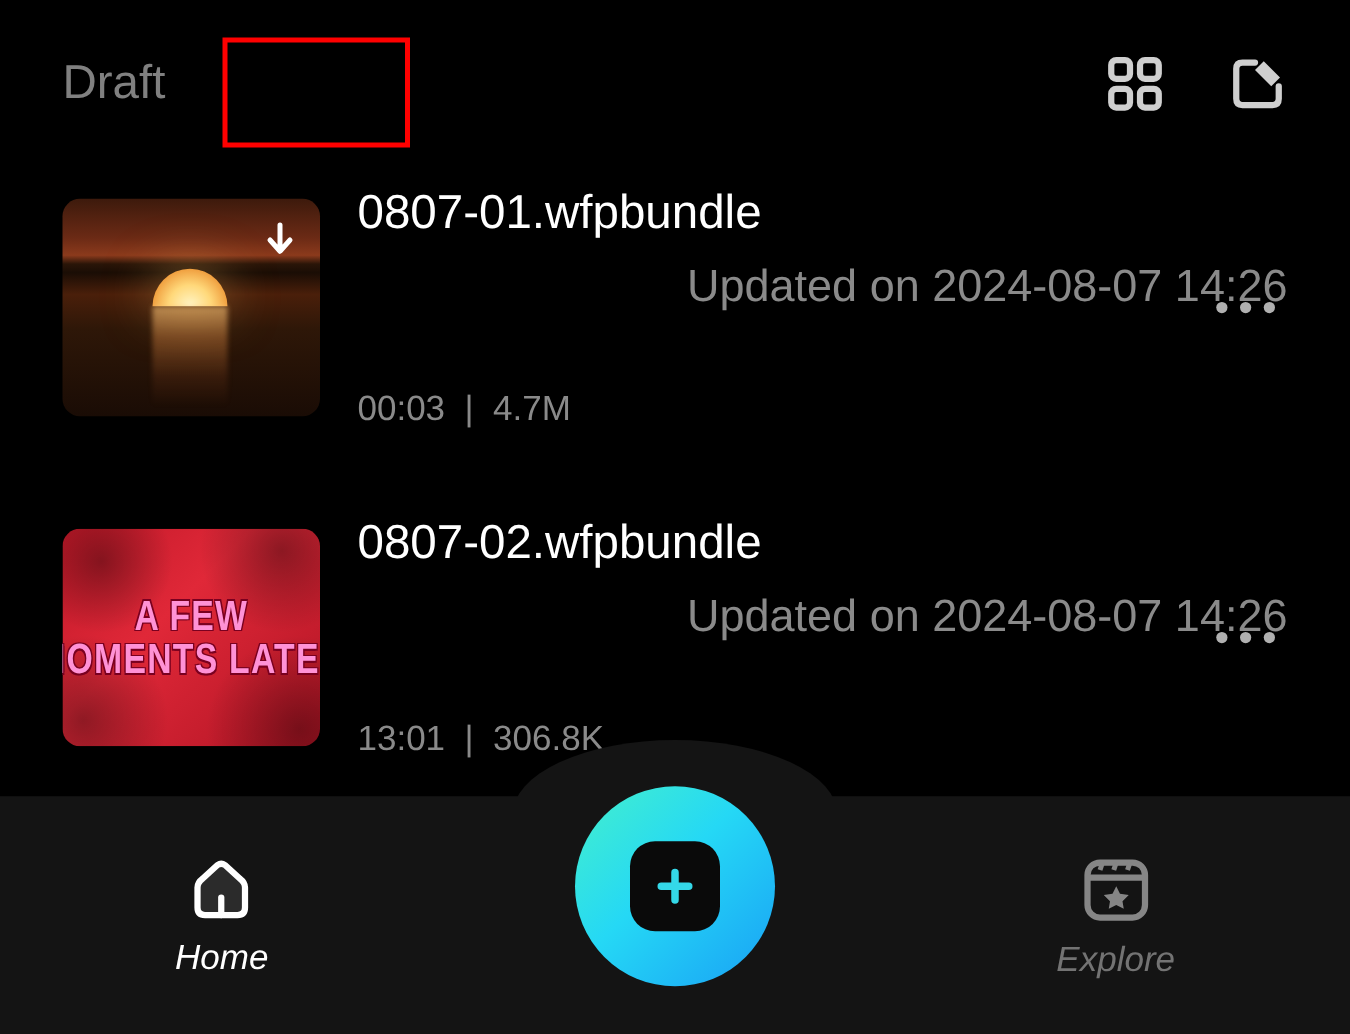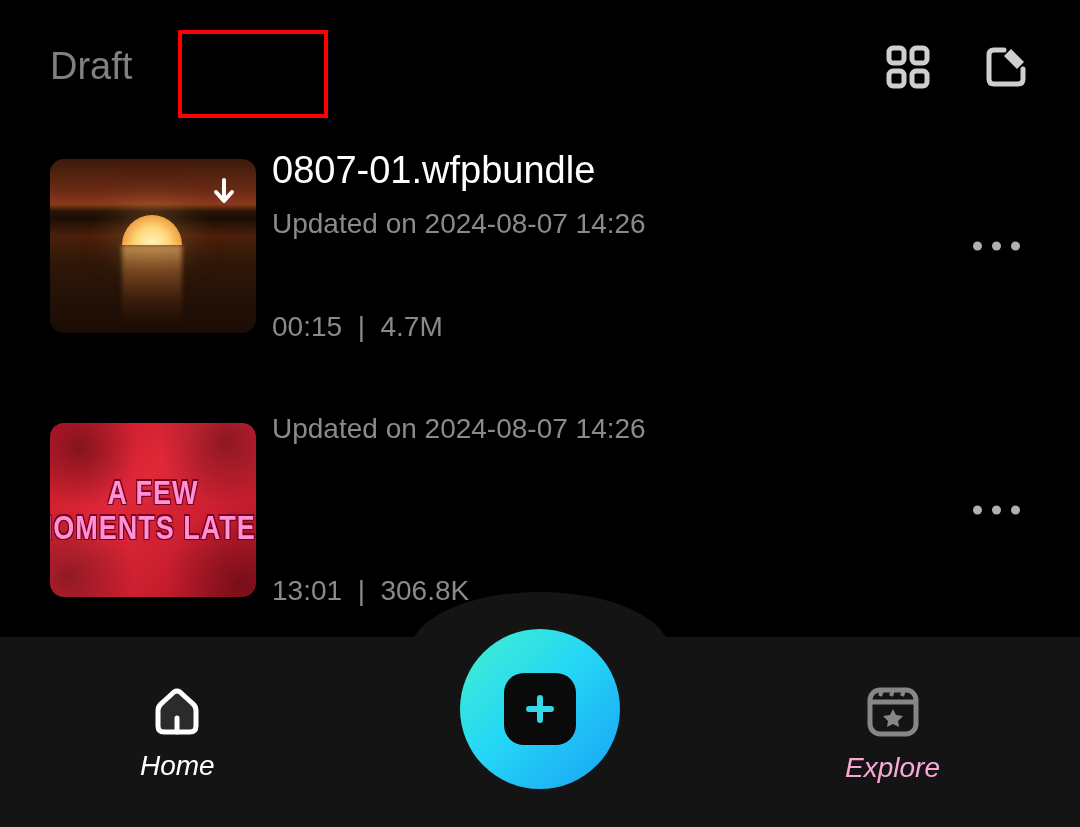--- a/index.html
+++ b/index.html
@@ -137,38 +137,39 @@
       line-height: 1.05;
       text-align: center;
       letter-spacing: 1px;
       font-family: Impact, "Arial Black", sans-serif;
       transform: scaleY(1.25);
       text-shadow: 1px 1px 0 #7a0020, -1px -1px 0 #7a0020, 1px -1px 0 #7a0020, -1px 1px 0 #7a0020;
       white-space: pre;
     }
 
     .file-info {
-      margin-left: 16px;
+      margin-left: 30px;
       display: flex;
       flex-direction: column;
       height: 206px;
       justify-content: space-between;
       padding: 6px 0;
       flex: 1;
     }
     .file-top {}
     .file-name {
       color: #ffffff;
       font-size: 38px;
       font-weight: 500;
       margin-bottom: 16px;
     }
     .file-updated {
       color: #8a8a8a;
-      font-size: 28px;
+      font-size: 36px;
+      text-align: right;
     }
     .file-meta {
       color: #8a8a8a;
       font-size: 28px;
     }
     .file-more {
       position: absolute;
       right: 0;
       top: 50%;
       transform: translateY(-50%);
@@ -217,21 +218,21 @@
       display: flex;
       flex-direction: column;
       align-items: center;
       gap: 10px;
       cursor: pointer;
     }
     .nav-label {
       font-size: 28px;
     }
     .nav-home .nav-label { color: #ffffff; font-weight: 500; }
-    .nav-explore .nav-label { color: #f9a8d4; }
+    .nav-explore .nav-label { color: #737373; }
 
     .fab {
       position: absolute;
       left: 50%;
       bottom: 38px;
       transform: translateX(-50%);
       width: 160px;
       height: 160px;
       border-radius: 50%;
       background: linear-gradient(135deg, #44f0cc 0%, #25d8f5 45%, #19a0f5 100%);
@@ -287,39 +288,40 @@
           <path d="M14 3 V23 M6 15 L14 24 L22 15" stroke="#ffffff" stroke-width="4" stroke-linecap="round" stroke-linejoin="round"></path>
         </svg>
       </div>
     </div>
     <div class="file-info">
       <div class="file-top">
         <div class="file-name">0807-01.wfpbundle</div>
         <div class="file-updated">Updated on 2024-08-07 14:26</div>
       </div>
       <div class="file-meta">
-        <span>00:15</span> &nbsp;|&nbsp; <span>4.7M</span>
+        <span>00:03</span> &nbsp;|&nbsp; <span>4.7M</span>
       </div>
     </div>
     <div class="file-more">
       <div class="dots">
           <span></span>
           <span></span>
           <span></span>
         </div>
     </div>
   </div>
 
   <div class="file-item">
     <div class="thumb thumb-red">
       <div class="thumb-red-text">A FEW
 MOMENTS LATER</div>
     </div>
     <div class="file-info">
       <div class="file-top">
+        <div class="file-name">0807-02.wfpbundle</div>
         <div class="file-updated">Updated on 2024-08-07 14:26</div>
       </div>
       <div class="file-meta">
         <span>13:01</span> &nbsp;|&nbsp; <span>306.8K</span>
       </div>
     </div>
     <div class="file-more">
       <div class="dots">
           <span></span>
           <span></span>

